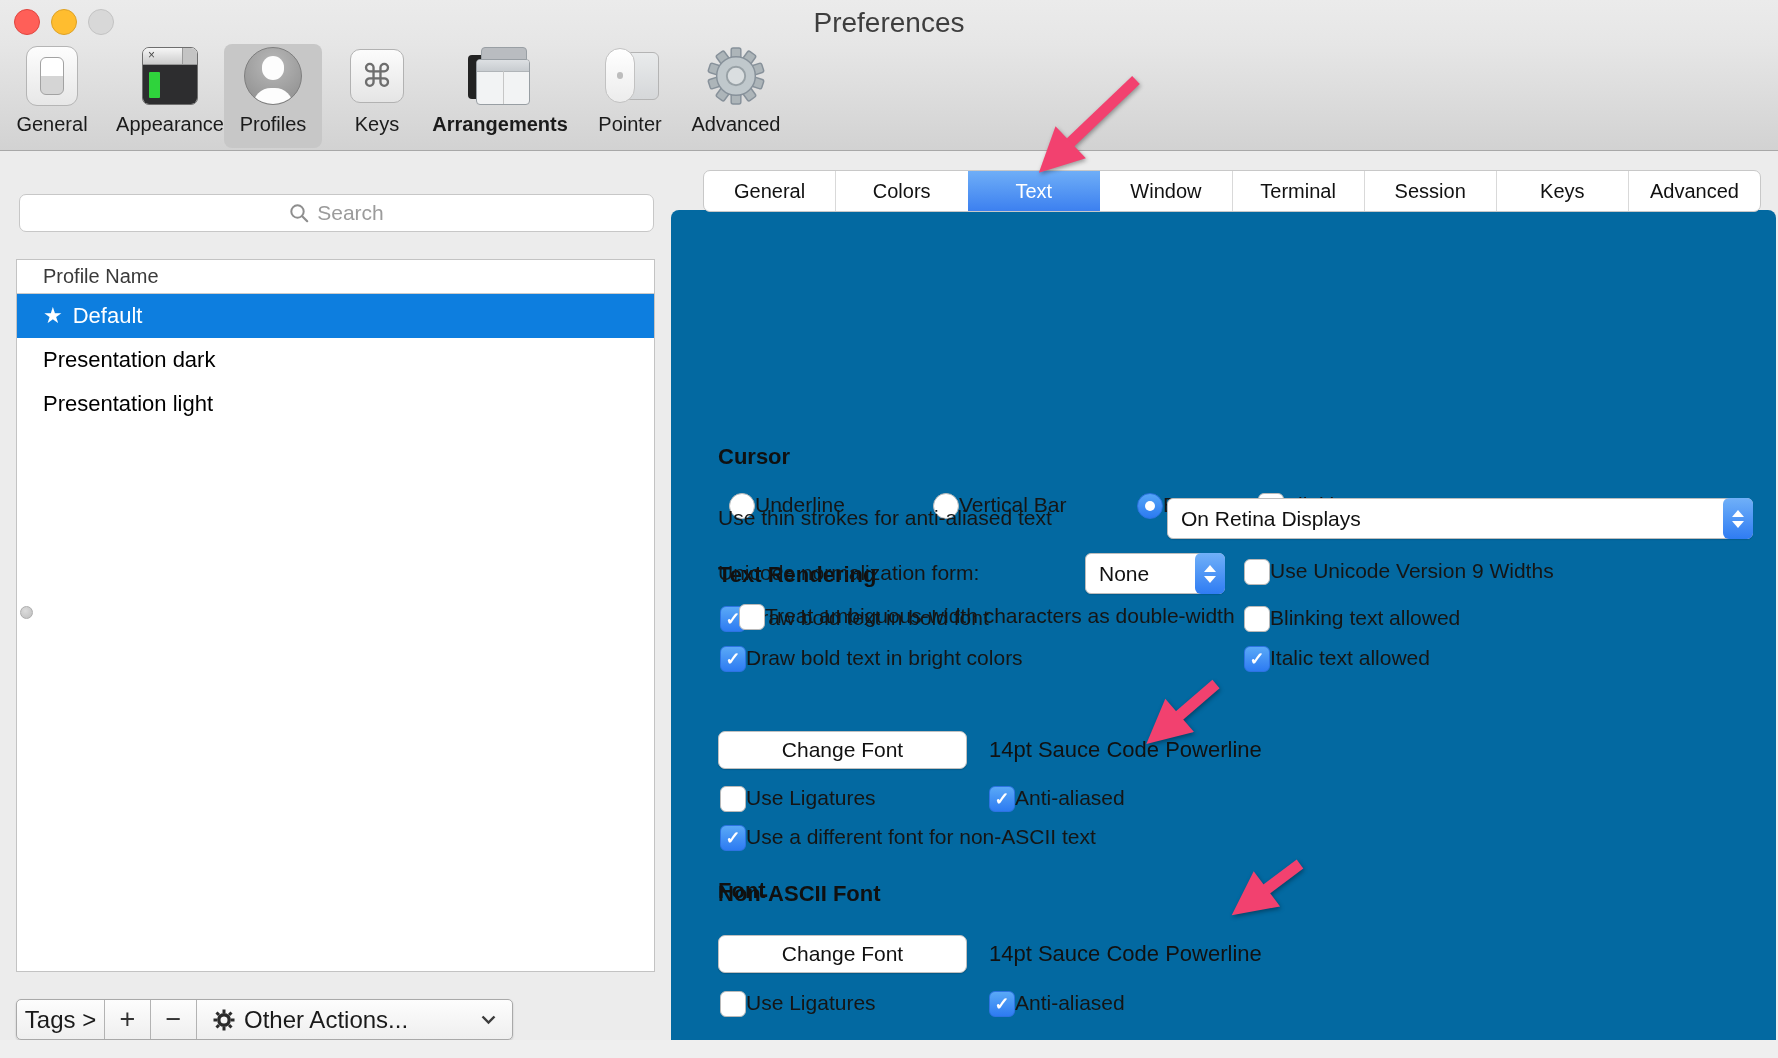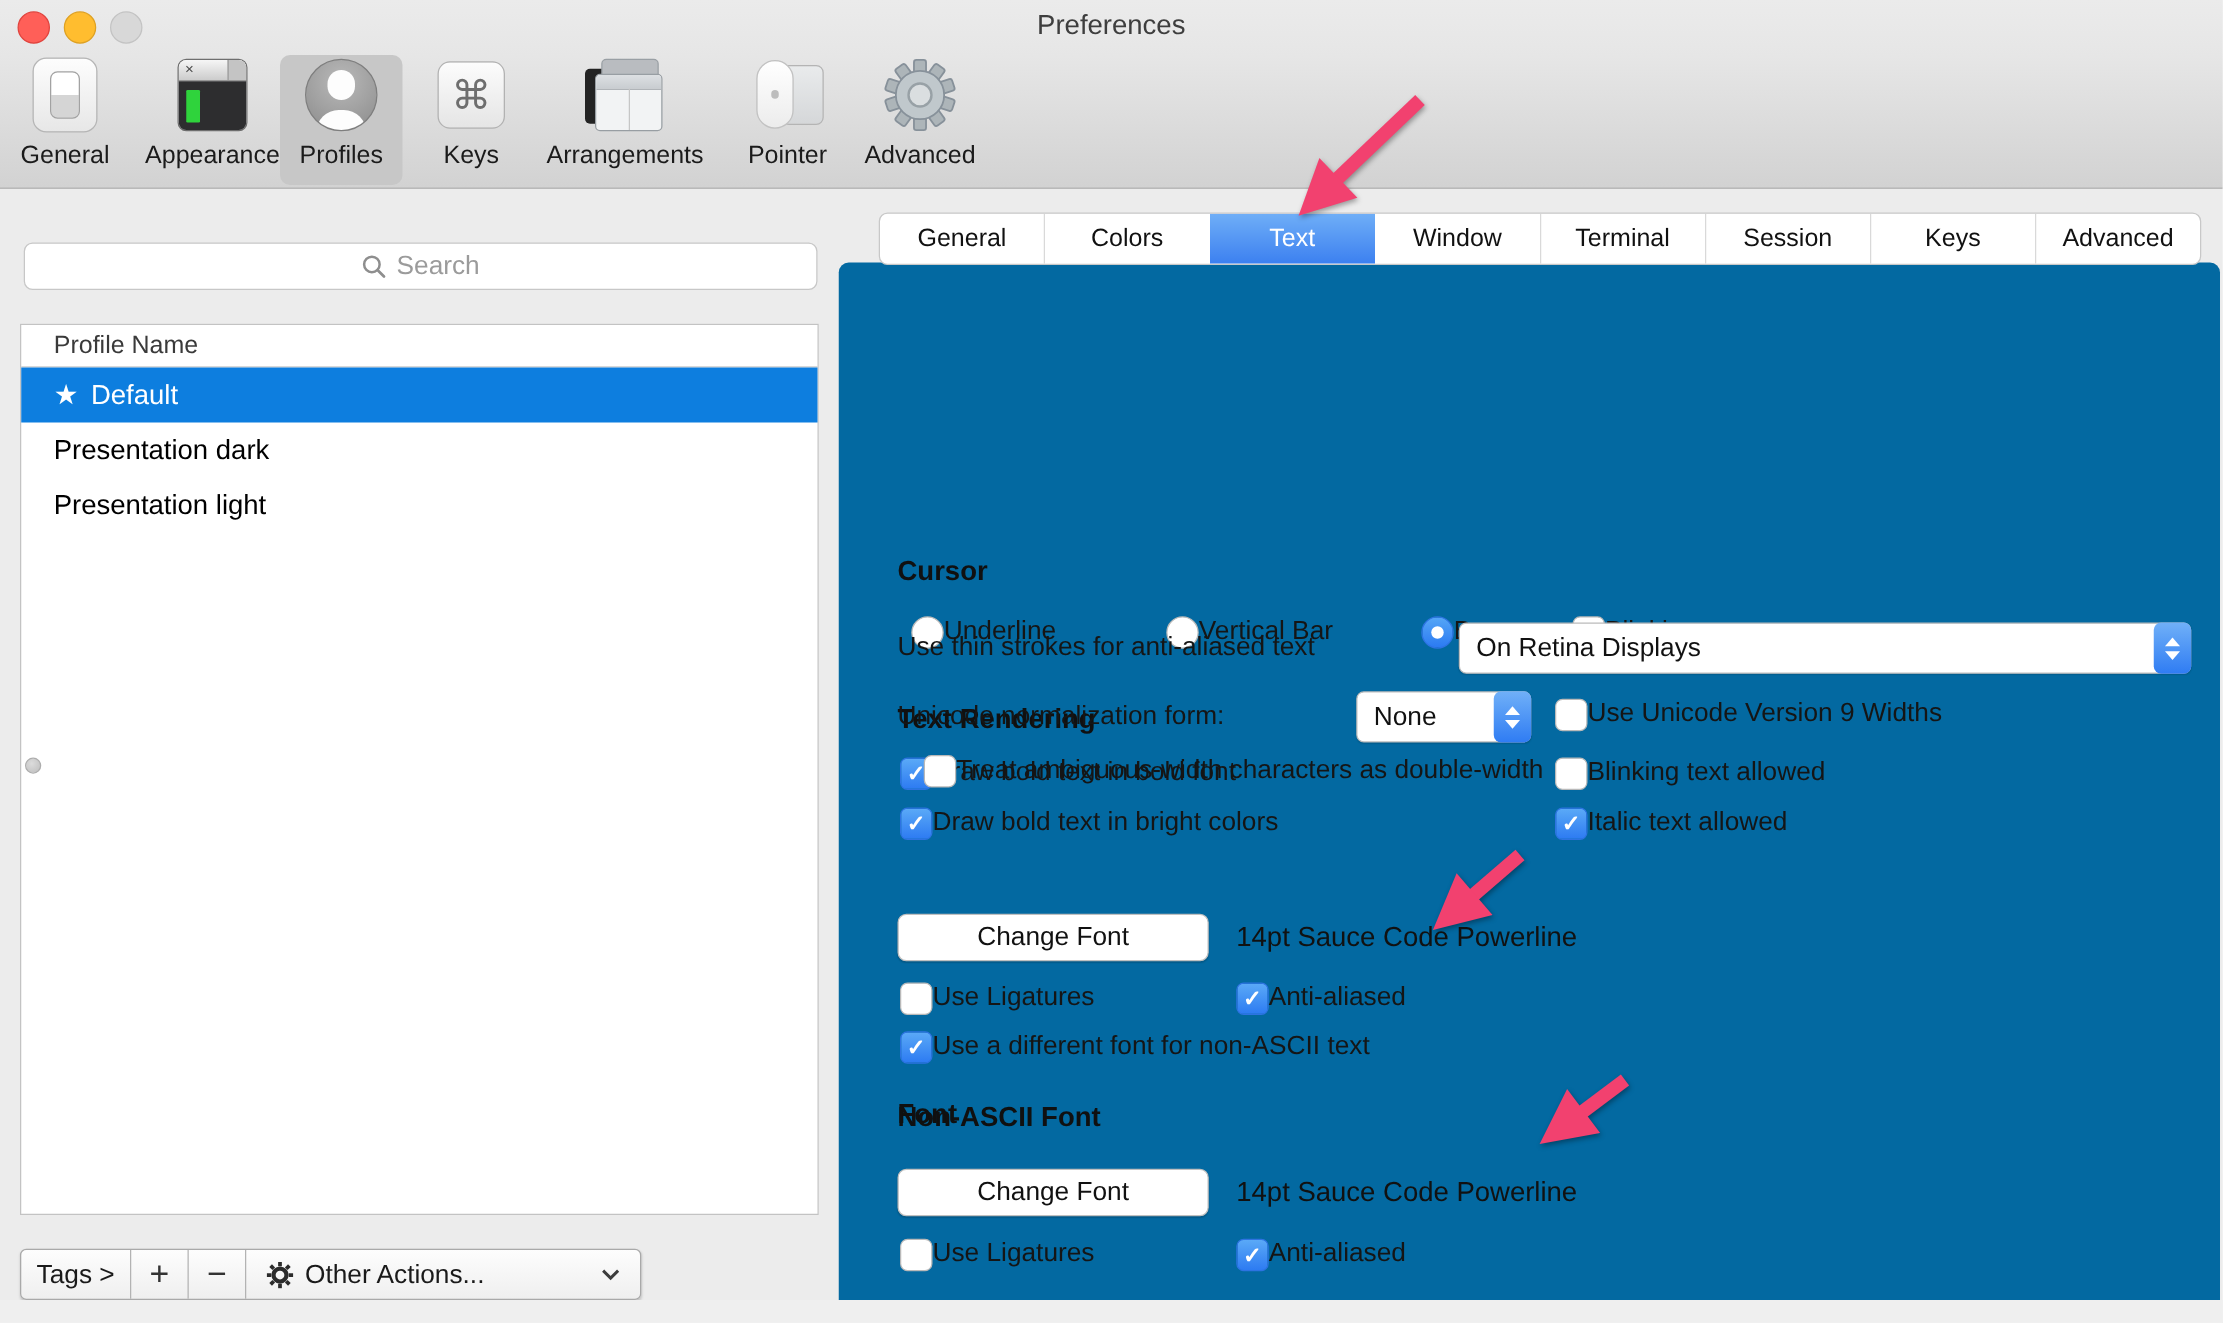--- a/index.html
+++ b/index.html
@@ -4,21 +4,21 @@
 <style>
   html,body{margin:0;padding:0;}
   body{width:1778px;height:1058px;overflow:hidden;font-family:"Liberation Sans",sans-serif;
        -webkit-font-smoothing:antialiased;}
   .window{position:absolute;left:0;top:0;width:1778px;height:1058px;background:#ECECEC;}
   .abs{position:absolute;}
 
   
   .header{position:absolute;left:0;top:0;width:1778px;height:150px;
           background:linear-gradient(#EBEBEB,#E6E6E6 30%,#D2D2D2);border-bottom:1px solid #A8A8A8;}
-  .title{position:absolute;top:7px;left:0;width:100%;text-align:center;font-size:22px;color:#3E3E3E;}
+  .title{position:absolute;top:7px;left:0;width:100%;text-align:center;font-size:28px;color:#3E3E3E;}
   .tl{position:absolute;top:9px;width:26px;height:26px;border-radius:50%;box-sizing:border-box;}
   .tl.red{left:14px;background:#FF5F58;border:1px solid #E0443E;}
   .tl.yellow{left:51px;background:#FFBD2F;border:1px solid #DEA123;}
   .tl.gray{left:88px;background:#D8D8D8;border:1px solid #C3C3C3;}
 
   .tb-item{position:absolute;top:44px;height:104px;display:flex;flex-direction:column;
            align-items:center;justify-content:flex-start;gap:5px;border-radius:8px;}
   .tb-item.selected{background:#C7C7C7;}
   .tb-label{font-size:20px;color:#1B1B1B;}
   .tb-iconbox{height:64px;display:flex;align-items:center;justify-content:center;}
@@ -69,21 +69,21 @@
   .plist-header{height:33px;border-bottom:1px solid #CBCBCB;display:flex;align-items:center;
                 padding-left:26px;font-size:20px;color:#3A3A3A;}
   .prow{height:44px;display:flex;align-items:center;padding-left:26px;font-size:22px;color:#000;gap:10px;}
   .prow.selected{background:#0D7EDF;color:#FFFFFF;}
   .drag-dot{position:absolute;left:20px;top:606px;width:13px;height:13px;border-radius:50%;
             background:radial-gradient(circle at 40% 35%,#DCDCDC,#BDBDBD);border:1px solid #ADADAD;box-sizing:border-box;}
 
   .seg{position:absolute;left:16px;top:999px;height:41px;display:flex;border:1px solid #A9A9A9;
        border-radius:5px;background:linear-gradient(#FDFDFD,#EFEFEF);box-sizing:border-box;
        box-shadow:0 1px 2px rgba(0,0,0,0.18);}
-  .seg-btn{display:flex;align-items:center;justify-content:center;font-size:21px;color:#1A1A1A;
+  .seg-btn{display:flex;align-items:center;justify-content:center;font-size:24px;color:#1A1A1A;
        border-right:1px solid #B3B3B3;box-sizing:border-box;}
   .seg-btn:last-child{border-right:none;}
   .seg-tags{width:88px;}
   .seg-plus,.seg-minus{width:46px;font-size:27px;font-weight:300;color:#333;}
   .seg-other{width:315px;justify-content:flex-start;padding:0 16px;gap:9px;}
   .seg-chevron{margin-left:auto;}
 
   
   .tabbar{position:absolute;left:703px;top:170px;width:1058px;height:42px;background:#FFFFFF;
           border:1px solid #C8C8C8;border-radius:7px;box-sizing:border-box;display:flex;overflow:hidden;}
@@ -162,21 +162,21 @@
           </div>
       </div>
       <div class="tb-label">Profiles</div>
     </div>
     <div class="tb-item" style="left:345px;width:64px;">
       <div class="tb-iconbox">
         <div class="icon-keys">⌘</div>
       </div>
       <div class="tb-label">Keys</div>
     </div>
-    <div class="tb-item" style="left:422px;width:156px;">
+    <div class="tb-item" style="left:422px;width:156px;font-weight:bold;">
       <div class="tb-iconbox">
         <div class="icon-arr">
           <div class="arr-black"></div>
             <div class="arr-back"></div>
           <div class="arr-front">
               <div class="arr-tbar"></div>
               <div class="arr-div"></div>
             </div>
         </div>
       </div>

